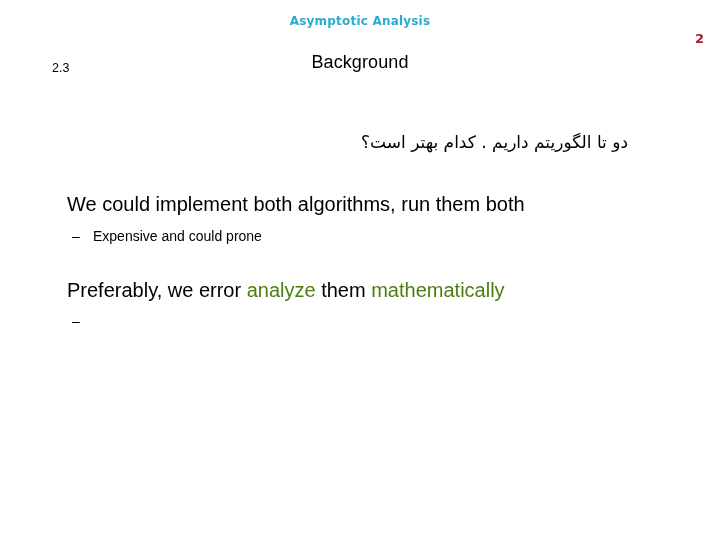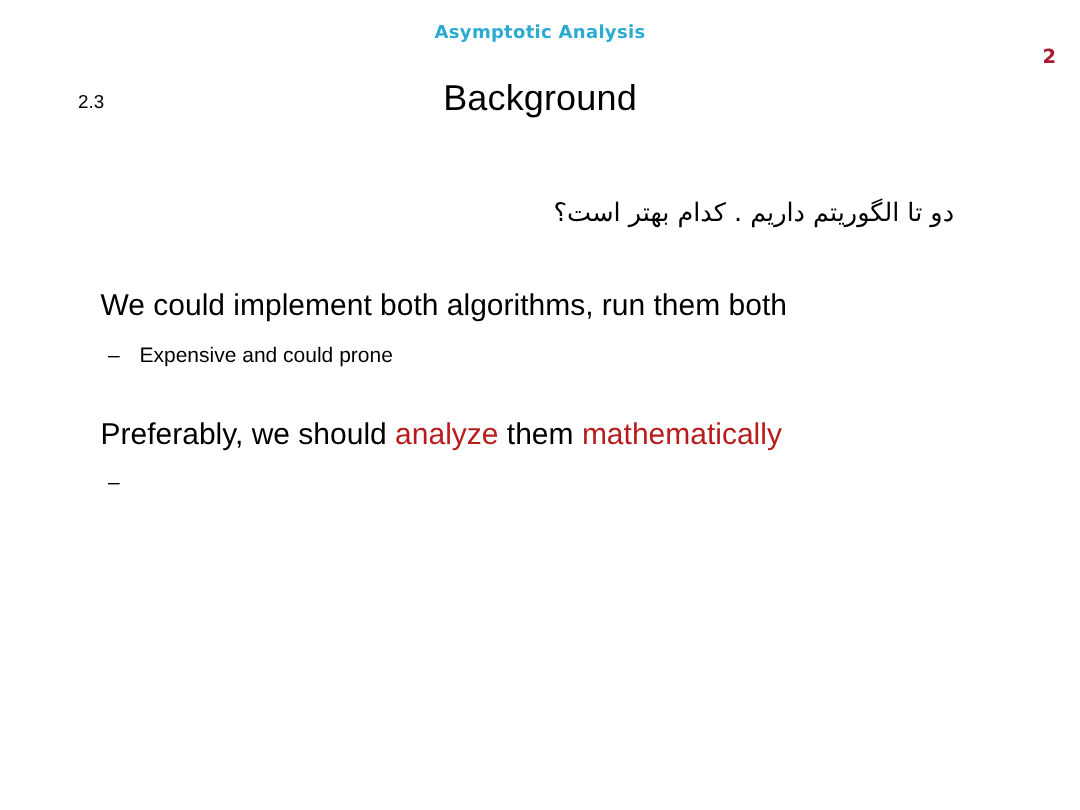--- a/index.html
+++ b/index.html
@@ -61,32 +61,32 @@
     margin-left: 32px;
   }
 
   .slide-title {
     position: absolute;
     left: 0;
     top: 52px;
     width: 720px;
     text-align: center;
     font-family: "Liberation Sans", sans-serif;
-    font-size: 24px;
+    font-size: 18px;
     font-weight: normal;
     color: #000000;
     letter-spacing: 0.1px;
     line-height: 1.2;
   }
 
   
   .rtl-line {
     position: absolute;
     left: 40px;
-    right: 84px;
+    right: 92px;
     top: 130px;
     direction: rtl;
     unicode-bidi: bidi-override;
     text-align: right;
     font-family: "DejaVu Sans", sans-serif;
     font-size: 17px;
     font-weight: normal;
     color: #000000;
     line-height: 1.5;
     white-space: nowrap;
@@ -129,21 +129,21 @@
 
   .bullet-l2.italic .txt {
     font-style: italic;
   }
 
   .spacer {
     height: 33px;
   }
 
   .hl {
-    color: #b91c1c;
+    color: #4d7c0f;
   }
 </style>
 </head>
 <body>
 
 <div class="slide">
 
   <div class="header-title">Asymptotic Analysis</div>
 
   <div class="page-number">2</div>
@@ -159,21 +159,21 @@
     <div class="bullet-l1">We could implement both algorithms, run them both</div>
 
     <div class="bullet-l2">
       <span class="dash">–</span>
       <span class="txt">Expensive and could prone</span>
     </div>
 
     <div class="spacer"></div>
 
     <div class="bullet-l1">
-      <span>Preferably, we should </span><span class="hl">analyze</span><span> them </span><span class="hl">mathematically</span>
+      <span>Preferably, we error </span><span class="hl">analyze</span><span> them </span><span class="hl">mathematically</span>
     </div>
 
     <div class="bullet-l2 italic">
       <span class="dash">–</span>
     </div>
 
   </div>
 
 </div>
 

